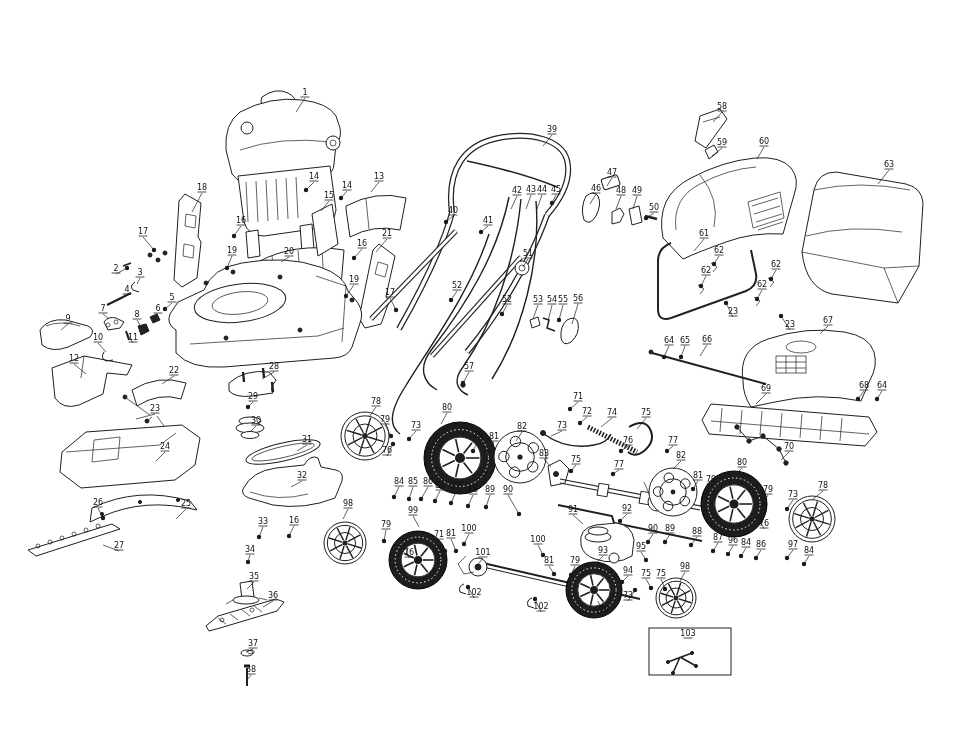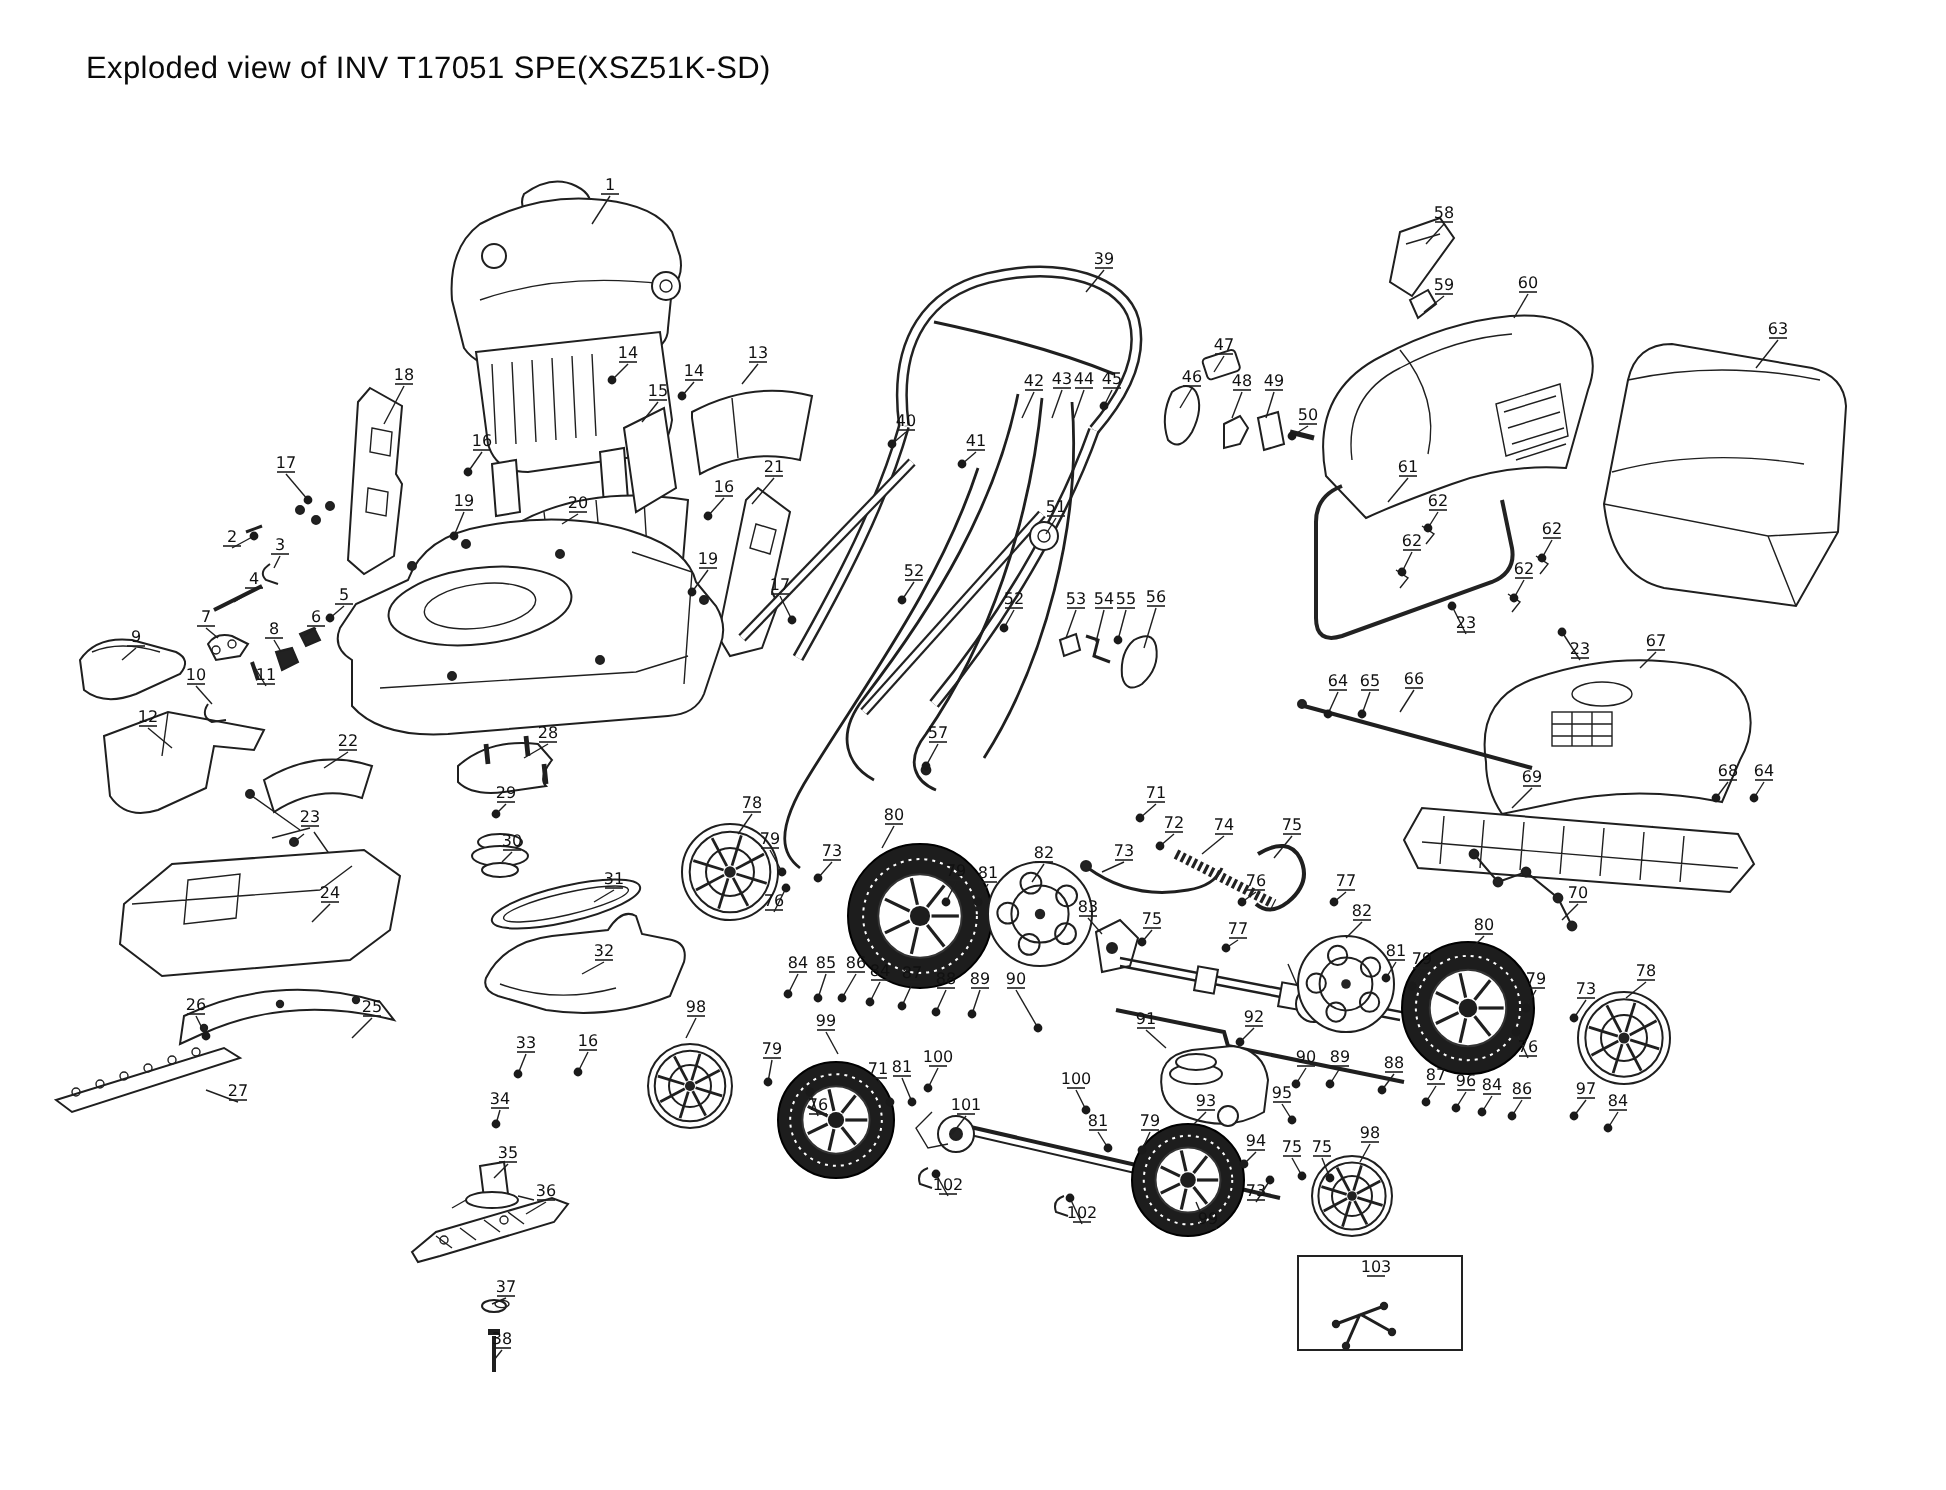--- a/index.html
+++ b/index.html
@@ -10,21 +10,20 @@
   .ln{stroke:#1f1f1f;stroke-width:1;fill:none;}
   .fw{stroke:#1f1f1f;stroke-width:1;fill:#ffffff;}
   .fd{stroke:#1f1f1f;stroke-width:1;fill:#222222;}
   .thin{stroke:#1f1f1f;stroke-width:.7;fill:none;}
   text.plabel{font-family:"DejaVu Sans",sans-serif;font-size:8px;fill:#111;text-anchor:middle;}
 </style>
 </head>
 <body>
 
 <div id="stage">
-  <div id="title">Exploded view of INV T17051 SPE(XSZ51K-SD)</div>
 
   <svg width="973" height="745" viewBox="0 0 973 745">
 
     <g>
       <path class="fw" d="M262,97 q14,-10 26,-4 q10,5 6,13 l-10,9 -14,-2 q-12,-8 -8,-16 z"></path>
       <path class="fw" d="M240,112 q30,-16 62,-12 q26,3 34,16 l4,12 q2,10 -4,16 l-2,20 q0,10 -12,12 l-60,8 q-22,2 -30,-10 l-6,-24 q-2,-26 14,-38 z"></path>
       <path class="thin" d="M240,150 q40,-14 92,-8 M246,196 l84,-9"></path>
       <path class="fw" d="M238,176 l92,-10 6,44 q-2,16 -16,18 l-56,8 q-16,0 -20,-14 z"></path>
       <path class="thin" d="M246,182 l2,40 M256,181 l2,41 M266,180 l2,41 M276,179 l2,41 M286,178 l2,41 M296,177 l2,41"></path>
       <path class="fw" d="M246,232 l12,-2 2,26 -12,2 z M300,226 l12,-2 2,26 -12,2 z"></path>

